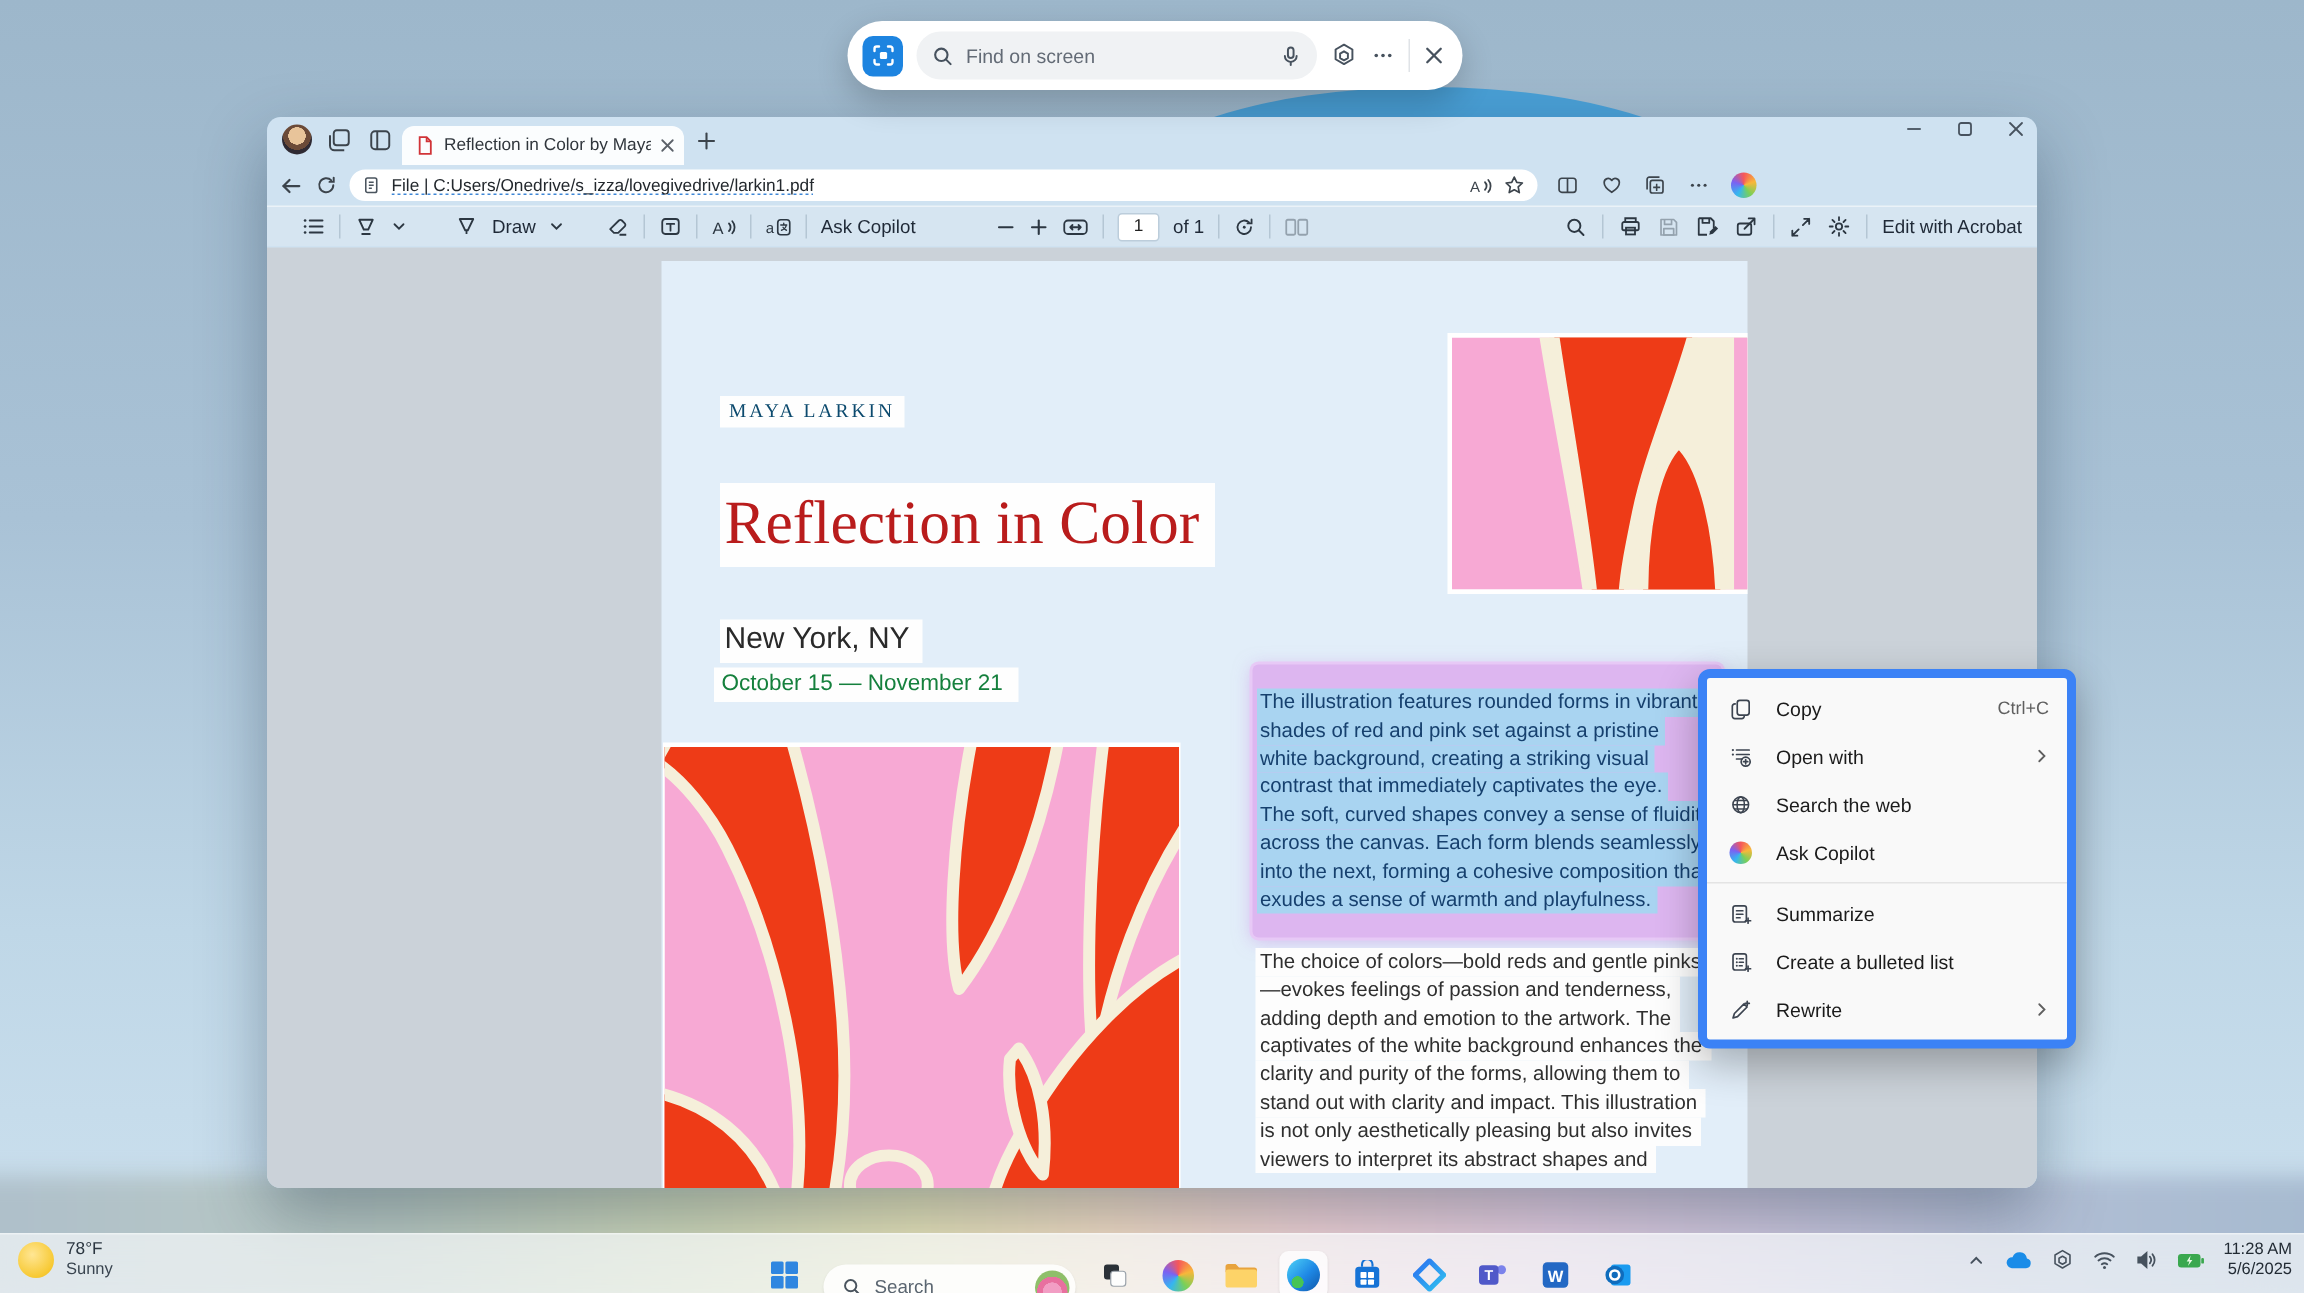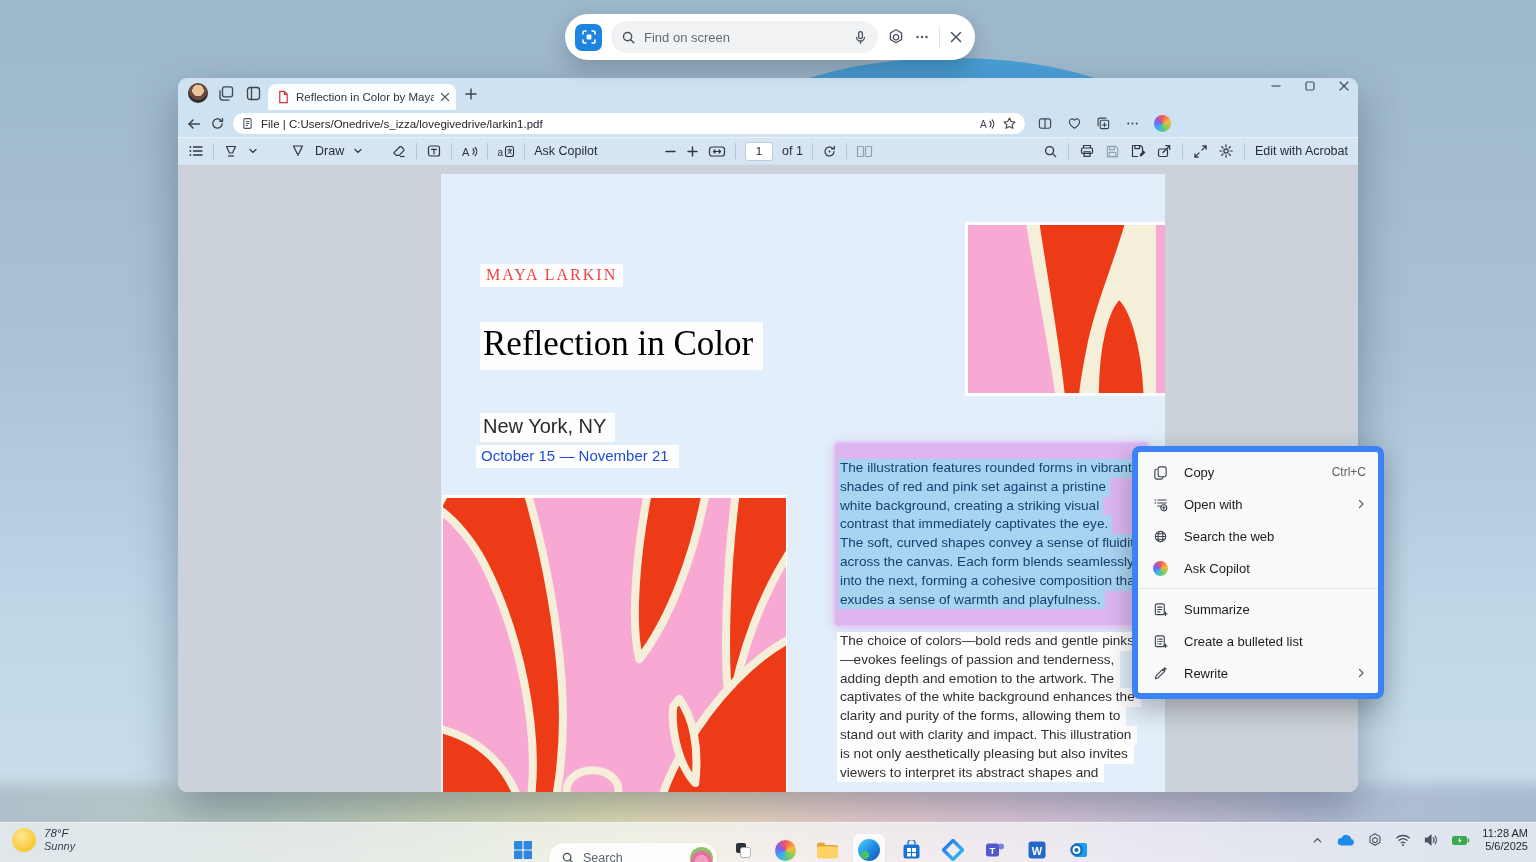--- a/index.html
+++ b/index.html
@@ -44,41 +44,41 @@
   .addrrow { height:27px; display:flex; align-items:center; padding:0 10px 0 8px; gap:8px; }
   .addr-pill { height:21px; flex:0 0 792px; background:#fff; border-radius:11px; display:flex;
     align-items:center; padding:0 8px; gap:7px; }
   .url { font-size:11.5px; color:#23282d; white-space:nowrap; overflow:hidden;
     text-decoration:underline dotted 1.5px #3f87d6; text-underline-offset:3px; flex:1; }
   .addr-right { display:flex; align-items:center; gap:14px; margin-left:4px; }
   .copilot-dot { width:17px; height:17px; border-radius:50%;
     background:conic-gradient(#f6575a,#f8b73a,#7ad058,#35b6f0,#7b61f2,#f6575a); }
 
   .pdfbar { height:27px; background:#d6e5f1; border-top:1px solid rgba(255,255,255,.5);
-    display:flex; align-items:center; padding:0 10px; position:relative; font-size:12.5px; color:#2c3742; }
+    display:flex; align-items:center; padding:0 23px; position:relative; font-size:12.5px; color:#2c3742; }
   .pb-left { display:flex; align-items:center; gap:9px; }
   .pb-sep { width:1px; height:16px; background:#b4c6d4; }
   .pb-center { position:absolute; left:486px; display:flex; align-items:center; gap:9px; }
   .pb-right { position:absolute; right:10px; display:flex; align-items:center; gap:10px; }
   .pagebox { width:28px; height:19px; background:#fff; border:1px solid #bccddb; border-radius:3px;
     text-align:center; font-size:11.5px; color:#222; line-height:17px; }
   .dim { opacity:.38; }
   .pb-label { font-size:12.5px; color:#1f2937; }
 
   
   .viewer { position:absolute; top:87px; bottom:0; left:0; right:0; background:#cbd2d9;
     border-radius:0 0 9px 9px; overflow:hidden; }
   .page { position:absolute; left:263px; top:9px; width:724px; height:618px; background:#e2eef9; }
   .strip { display:inline-block; background:#fefefe; }
   .author { position:absolute; left:39px; top:90px; font-family:"Liberation Serif",serif;
-    font-size:16px; letter-spacing:2px; color:#ef4444; padding:2px 6px 3px; }
+    font-size:13px; letter-spacing:2px; color:#0c4a6e; padding:2px 6px 3px; }
   .doctitle { position:absolute; left:39px; top:148px; font-family:"Liberation Serif",serif;
-    font-size:35px; color:#000000; padding:2px 10px 6px 3px; }
+    font-size:41px; color:#b91c1c; padding:2px 10px 6px 3px; }
   .loc { position:absolute; left:39px; top:239px; font-size:20px; color:#2a2a2a; padding:2px 9px 4px 3px; }
-  .dates { position:absolute; left:35px; top:271px; font-size:15px; color:#1d4ed8; padding:2px 10px 4px 5px; }
+  .dates { position:absolute; left:35px; top:271px; font-size:15px; color:#15803d; padding:2px 10px 4px 5px; }
   .art-a { position:absolute; left:524px; top:48px; width:200px; height:174px; background:#fff; padding:3px 0 3px 3px; }
   .art-b { position:absolute; left:1px; top:321px; width:345px; height:297px; background:#fff; padding:3px 1px 0 1px; }
   .art-a svg,.art-b svg { display:block; width:100%; height:100%; }
 
   .selpara { position:absolute; left:394px; top:269px; background:#ddb6f0; border-radius:4px;
     padding:16px 3px; width:max-content; box-shadow:0 0 0 2px #e7c9f6,0 2px 12px rgba(196,141,228,.55); }
   .sl { display:table; background:#a9d4f1; color:#16406e; font-size:13.6px; line-height:18.8px;
     padding:0 4px 0 2px; white-space:nowrap; }
   .p2 { position:absolute; left:396px; top:458px; }
   .p2 span { display:table; background:#fdfdfd; color:#2f2f2f; font-size:13.6px; line-height:18.8px;
@@ -96,21 +96,21 @@
   .mdiv { height:1px; background:#e4e4e4; margin:4px 0; }
   .mico { width:17px; display:flex; justify-content:center; color:#3c4450; }
 
   
   .taskbar { position:absolute; left:0; bottom:0; width:1536px; height:40px;
     background:rgba(246,249,251,.68); backdrop-filter:blur(18px); z-index:30;
     border-top:1px solid rgba(255,255,255,.45); }
   .weather { position:absolute; left:12px; top:4px; display:flex; align-items:center; gap:8px; }
   .sun { width:24px; height:24px; border-radius:50%;
     background:radial-gradient(circle at 40% 35%,#ffe694,#f7c933 70%,#eab31f); }
-  .wtxt { font-size:11px; color:#3a4550; line-height:13px;font-style:italic; }
+  .wtxt { font-size:11px; color:#3a4550; line-height:13px; }
   .wtxt .t { color:#2b3640; font-size:11.5px; }
   .tcenter { position:absolute; left:507px; top:4px; display:flex; align-items:center; gap:10px; }
   .tbtn { width:32px; height:32px; display:flex; align-items:center; justify-content:center; border-radius:6px; position:relative; }
   .tbtn.active { background:rgba(255,255,255,.75); box-shadow:0 1px 2px rgba(0,0,0,.08); }
   .tbtn.active::after { content:""; position:absolute; bottom:-3px; left:8px; width:16px; height:3px;
     border-radius:2px; background:#7d93a5; }
   .tsearch { height:30px; width:168px; background:rgba(255,255,255,.85); border-radius:15px;
     display:flex; align-items:center; padding:0 4px 0 12px; gap:8px; box-shadow:0 1px 2px rgba(0,0,0,.1);margin-top:16px; }
   .tsearch .ph { flex:1; font-size:12.5px; color:#5a6570; }
   .flower { width:23px; height:23px; border-radius:50%; background:radial-gradient(circle at 50% 62%,#f29ec4 0 34%,#e8709f 35% 55%,#8fbf6a 56% 100%); }

